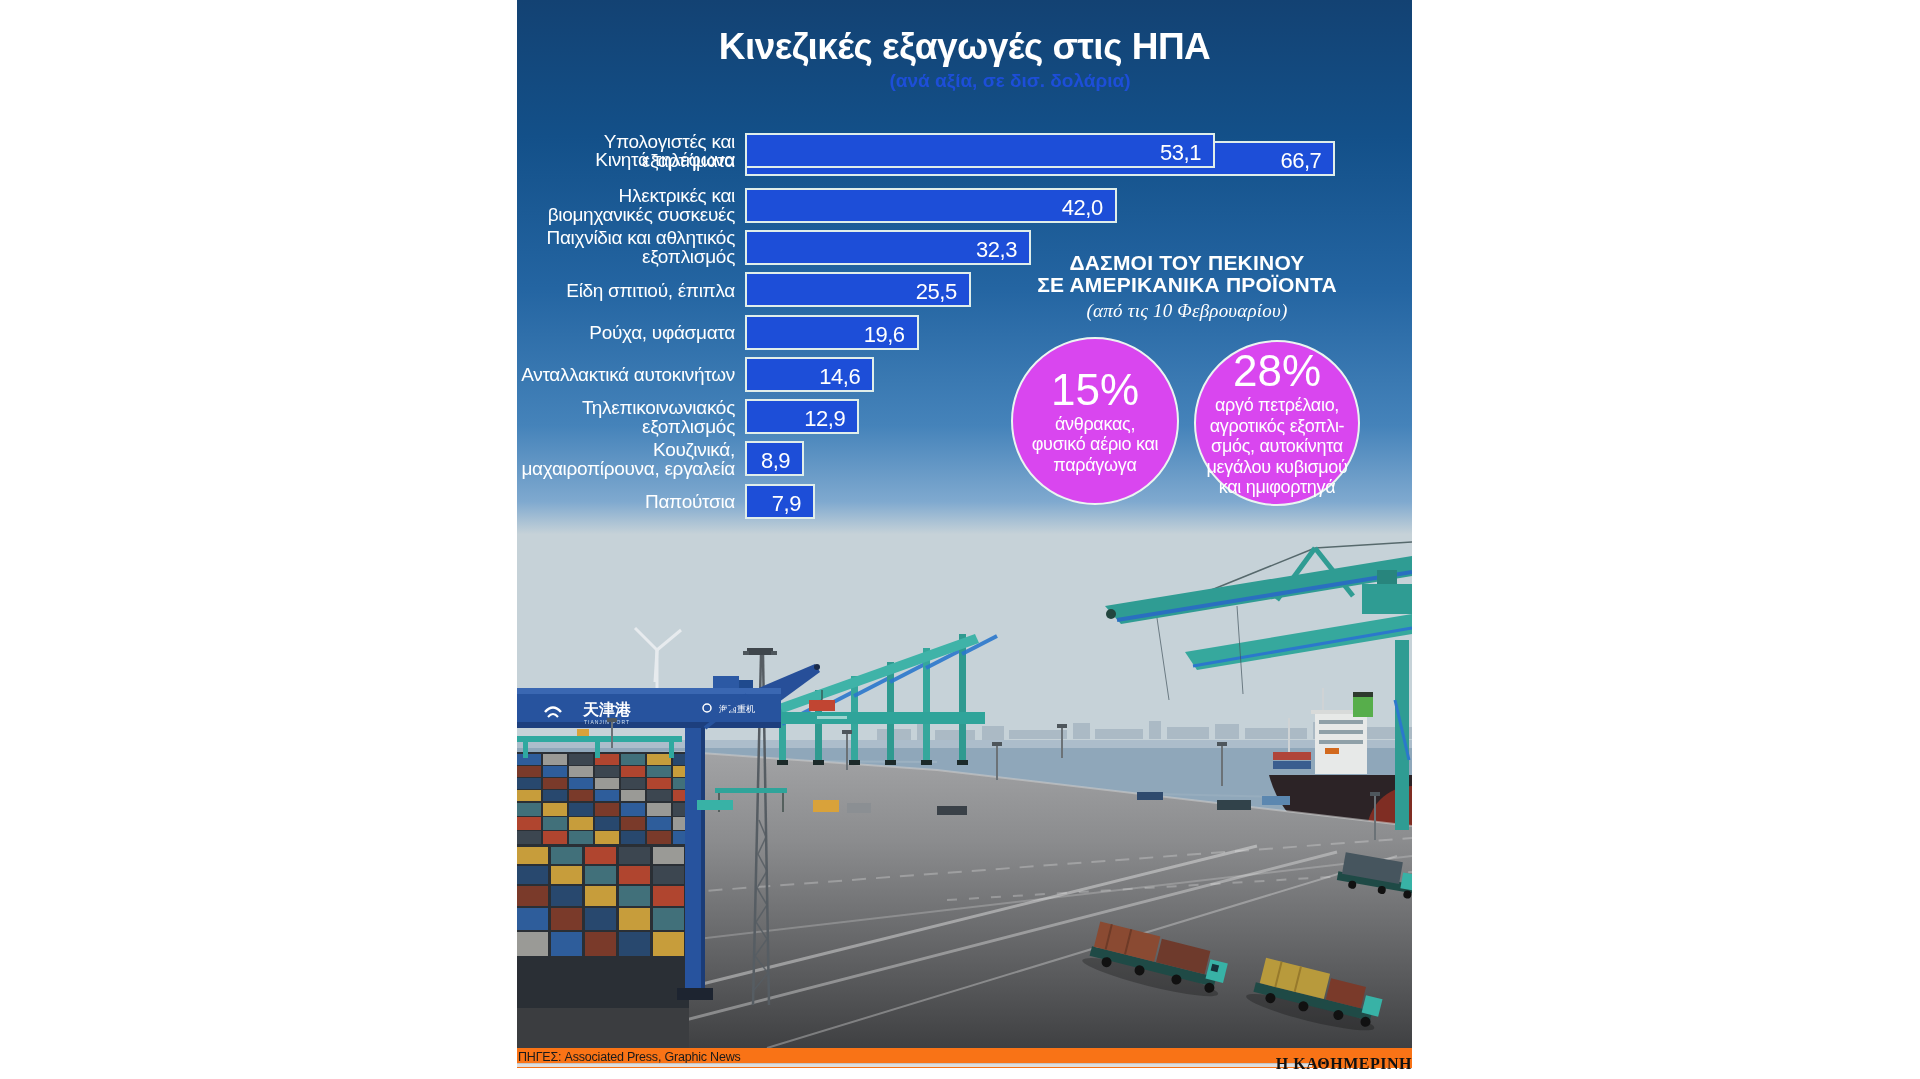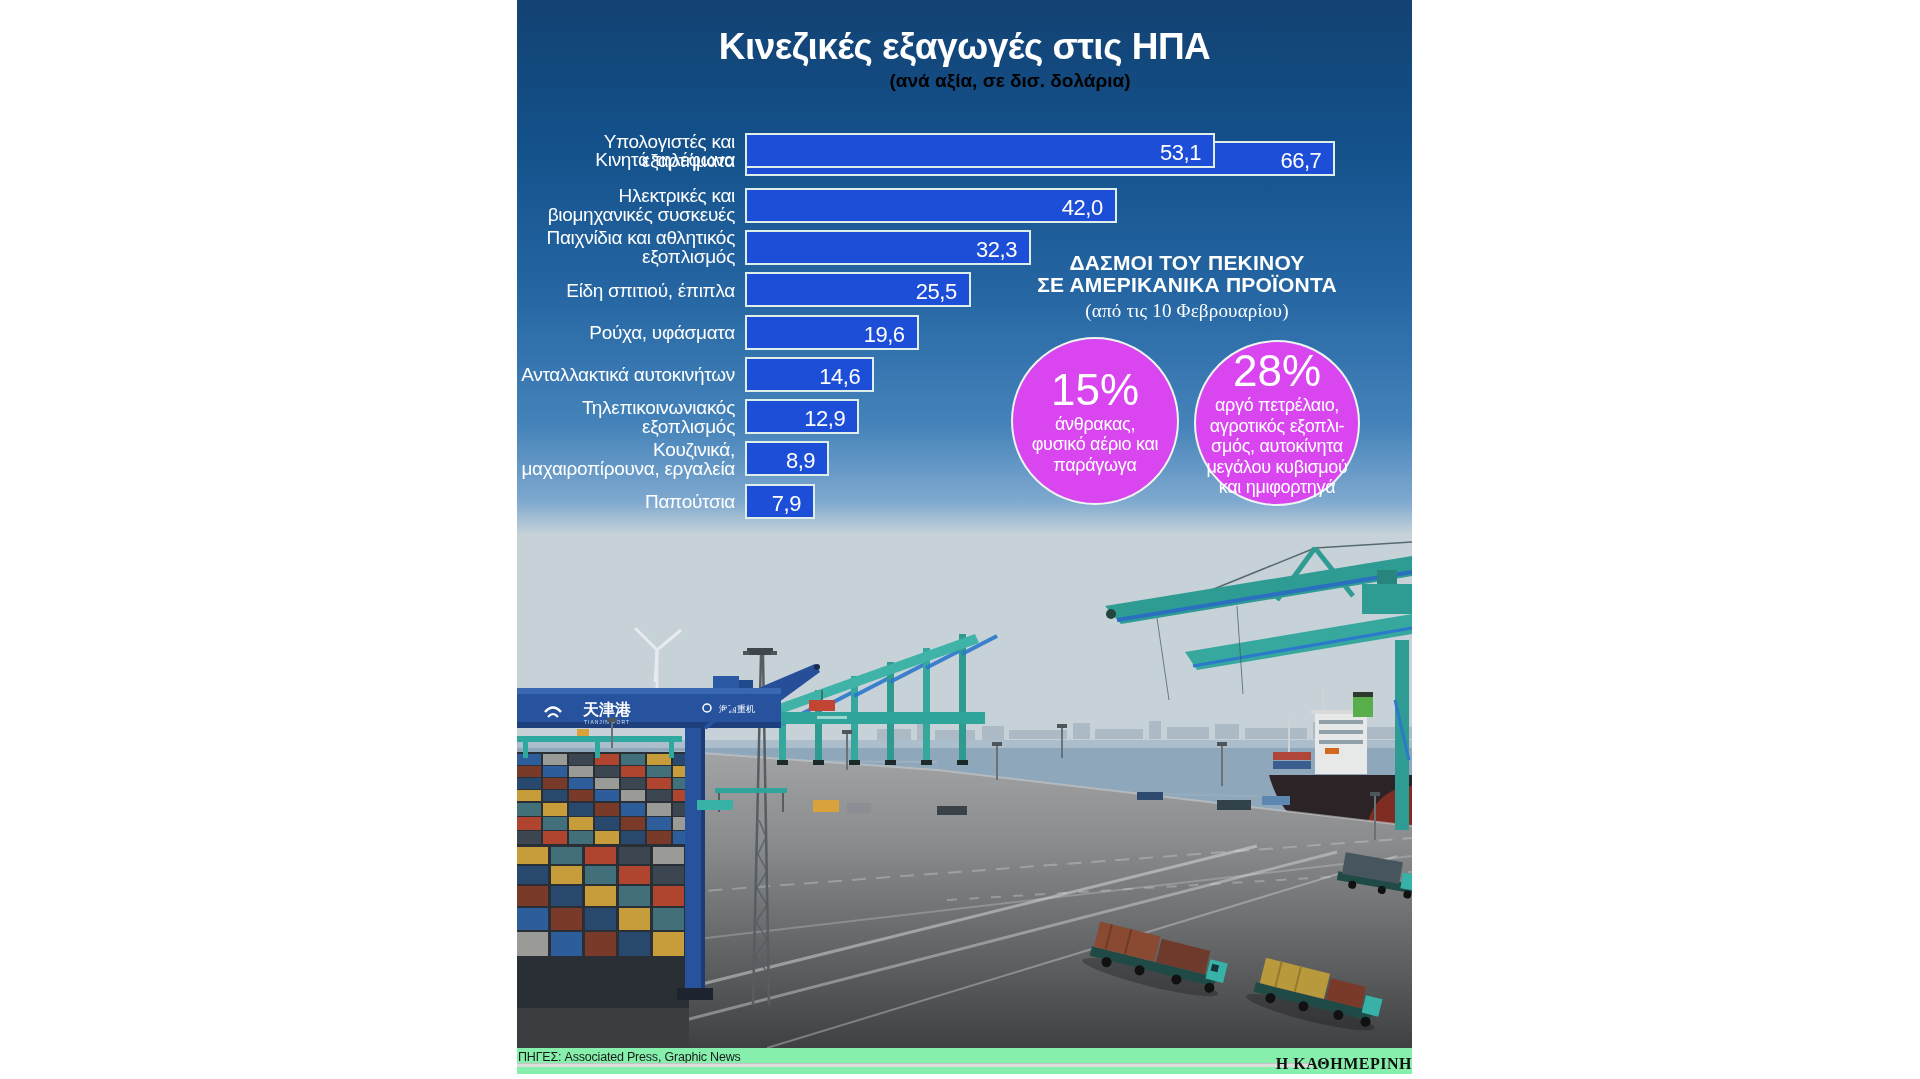--- a/index.html
+++ b/index.html
@@ -2,39 +2,39 @@
 <html><head>
 <meta charset="utf-8">
 <style>
   html,body{margin:0;padding:0;background:#fff;width:1920px;height:1079px;overflow:hidden;
     font-family:"Liberation Sans","DejaVu Sans",sans-serif;}
   #panel{position:absolute;left:517px;top:0;width:895px;height:1079px;background:#fff;}
   #photo{position:absolute;left:0;top:0;width:895px;height:1048px;display:block;}
   .overlay{position:absolute;z-index:2;}
   .title{left:0;top:26px;width:895px;text-align:center;color:#fff;font-weight:bold;
     font-size:37px;letter-spacing:-0.5px;}
-  .subtitle{left:0;top:70px;width:986px;text-align:center;color:#000000;font-weight:bold;font-size:19px;}
+  .subtitle{left:0;top:70px;width:986px;text-align:center;color:#1d4ed8;font-weight:bold;font-size:19px;}
   .bar-row{position:absolute;left:0;width:895px;height:35px;z-index:2;}
   .bar-label{position:absolute;right:677px;top:50%;transform:translateY(-50%);width:300px;
     text-align:right;color:#fff;font-size:19px;line-height:19px;letter-spacing:-0.3px;white-space:pre-line;}
   .bar{position:absolute;left:228px;top:0;height:35px;box-sizing:border-box;background:#1d4ed8;
     border:2px solid #e0eeea;display:flex;align-items:flex-end;justify-content:flex-end;}
   .bar-value{color:#fff;font-size:22px;padding-right:12px;letter-spacing:-0.5px;}
   .tariff-head{left:450px;top:252px;width:440px;text-align:center;color:#fff;font-weight:bold;
     font-size:21px;line-height:22px;letter-spacing:0.2px;}
-  .tariff-note{font-family:"Liberation Serif","DejaVu Serif",serif;
+  .tariff-note{font-family:"Liberation Serif","DejaVu Serif",serif;font-style:italic;
     font-weight:normal;font-size:19px;margin-top:4px;}
   .circle{position:absolute;z-index:2;border-radius:50%;background:#d946ef;border:2px solid #ebf5f1;
     box-sizing:border-box;display:flex;flex-direction:column;align-items:center;justify-content:center;
     text-align:center;color:#fff;}
   .circle-1{left:494px;top:337px;width:168px;height:168px;}
   .circle-2{left:677px;top:340px;width:166px;height:166px;}
   .rate{font-size:44px;line-height:46px;font-weight:400;}
   .desc{font-size:18px;line-height:20.5px;font-weight:normal;white-space:pre-line;margin-top:1px;letter-spacing:-0.3px;}
-  #footer{position:absolute;left:0;top:1048px;width:895px;height:26px;background:#86efac;z-index:3;}
+  #footer{position:absolute;left:0;top:1048px;width:895px;height:20px;background:#f97316;z-index:3;}
   .sources{position:absolute;left:1px;top:2px;font-size:12.5px;color:#1a1a1a;letter-spacing:-0.2px;}
   .footer-rule{position:absolute;left:0;top:15px;width:795px;height:3px;background:#dedede;border-top:1px solid #c4c4c4;}
   .brand{position:absolute;right:0;top:7px;font-family:"Liberation Serif","DejaVu Serif",serif;
     font-weight:bold;font-size:16px;color:#111;letter-spacing:0.5px;}
 </style>
 </head>
 <body>
 
 <div id="panel">
 
@@ -398,21 +398,21 @@
       <div class="bar-row" style="top: 399.1px;">
         <div class="bar-label">Τηλεπικοινωνιακός
 εξοπλισμός</div>
         <div class="bar" style="width:114.2px">
           <span class="bar-value">12,9</span>
         </div>
       </div>
       <div class="bar-row" style="top: 441.4px;">
         <div class="bar-label">Κουζινικά,
 μαχαιροπίρουνα, εργαλεία</div>
-        <div class="bar" style="width:84px">
+        <div class="bar" style="width:59px">
           <span class="bar-value">8,9</span>
         </div>
       </div>
       <div class="bar-row" style="top: 483.7px;">
         <div class="bar-label">Παπούτσια</div>
         <div class="bar" style="width:69.9px">
           <span class="bar-value">7,9</span>
         </div>
       </div>
     </div>

